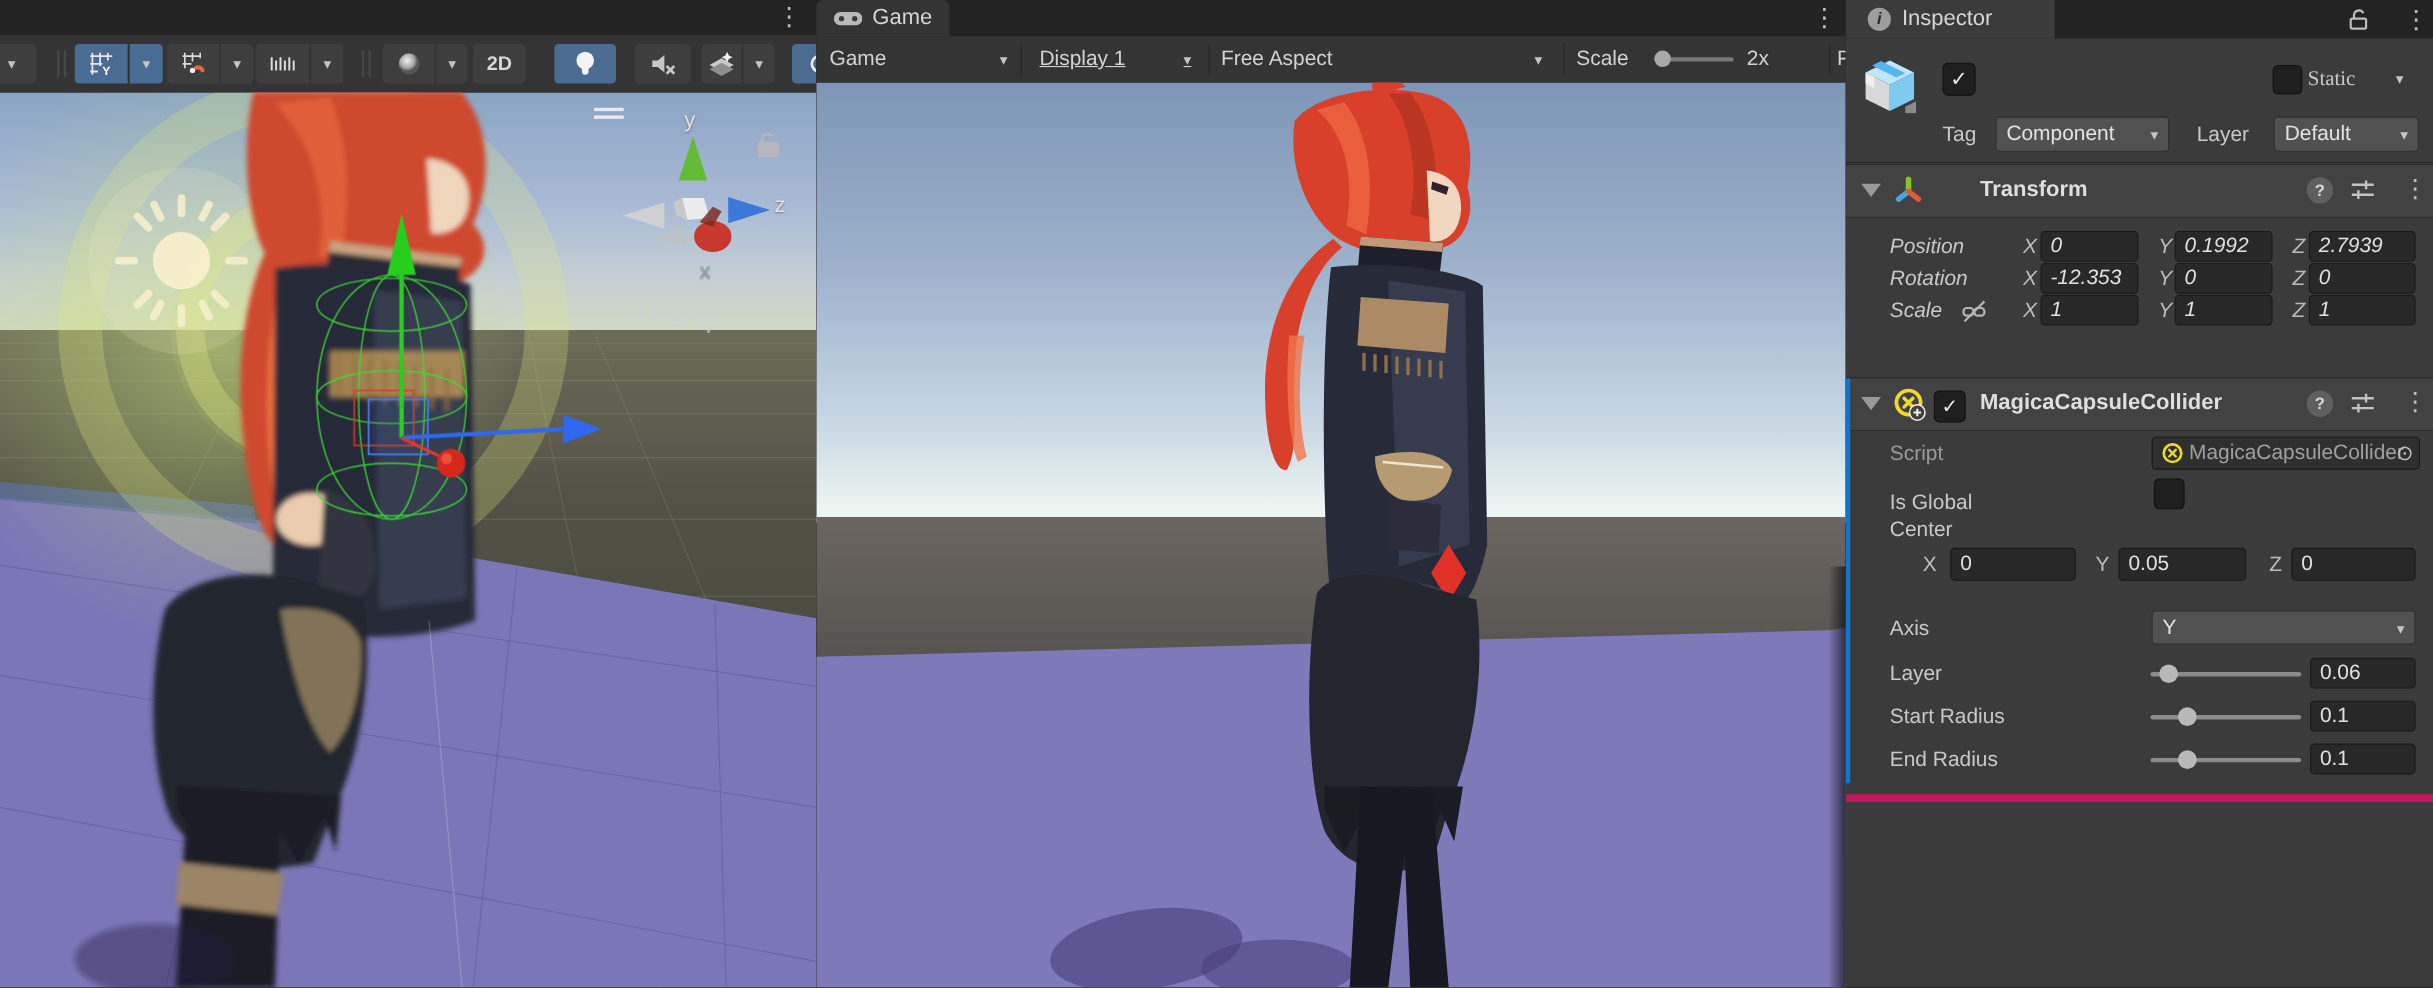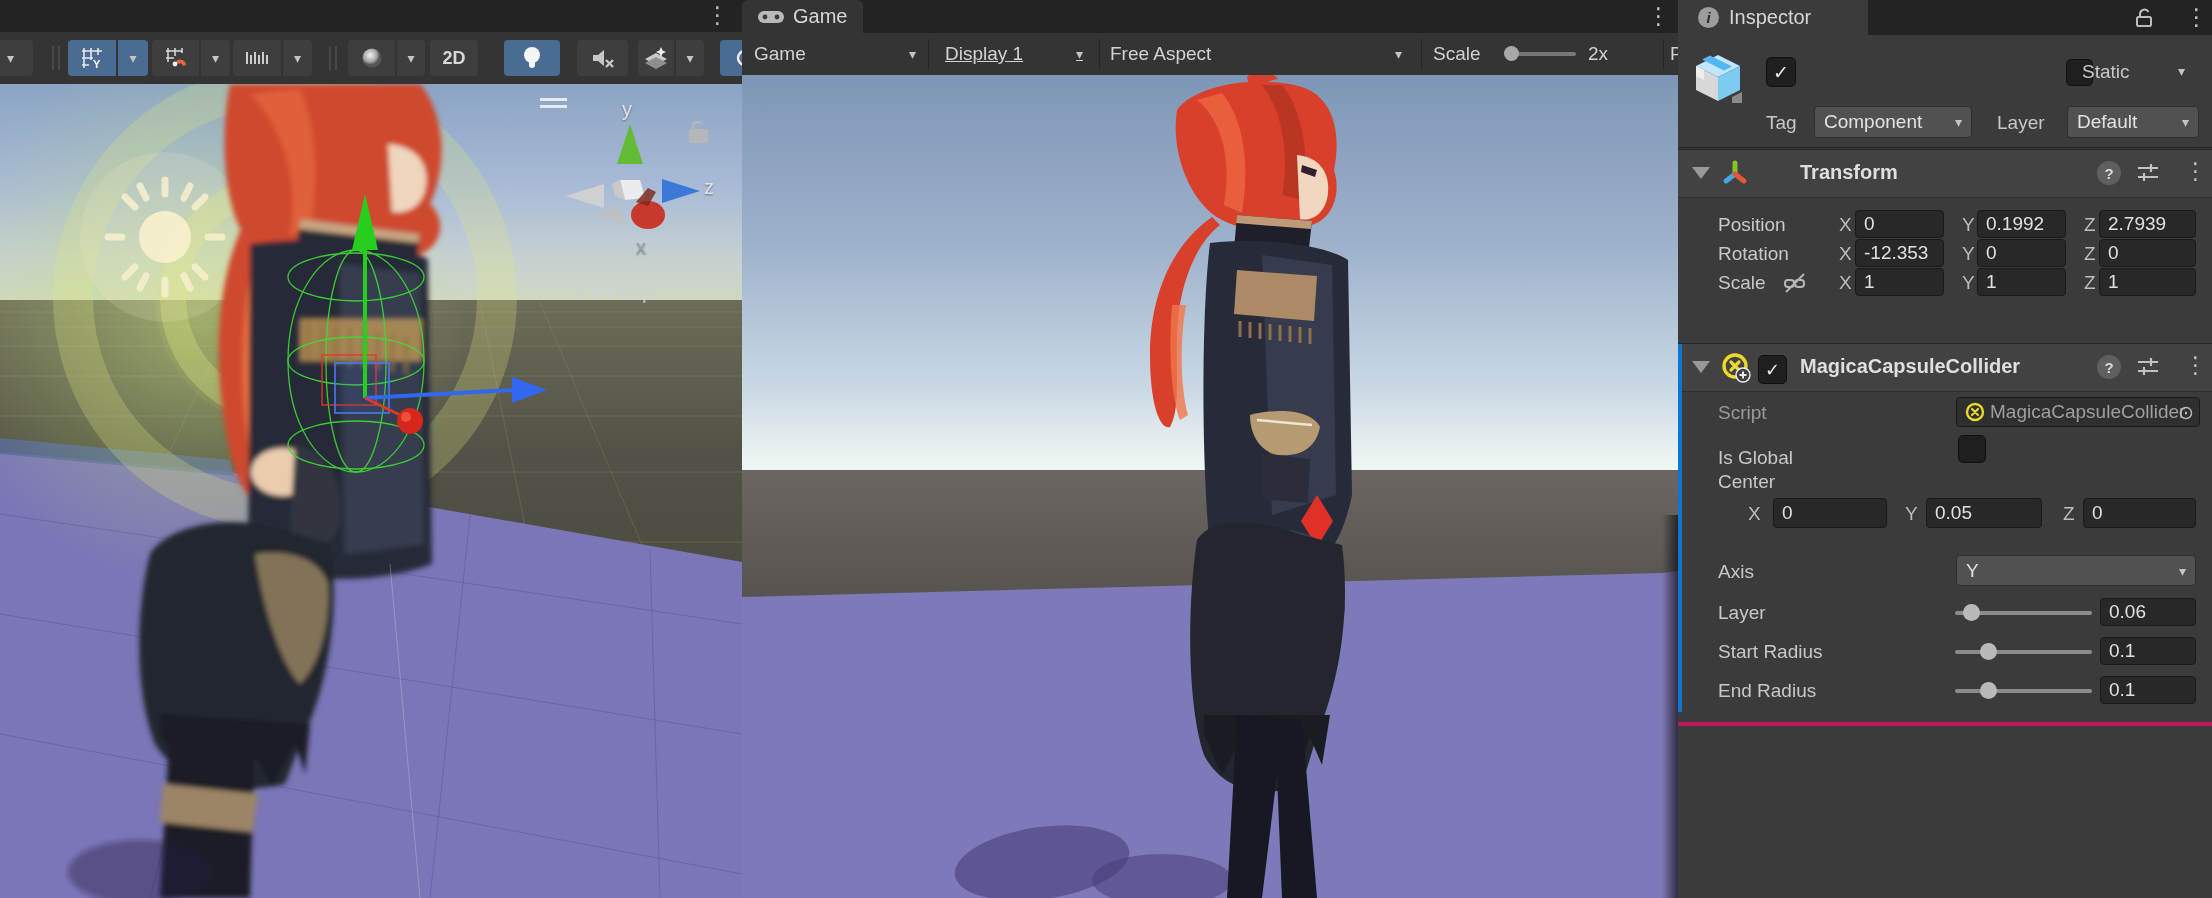--- a/index.html
+++ b/index.html
@@ -451,21 +451,21 @@
         <polygon points="8,6.5 30,17.5 38,13.5 16,2.5" fill="#55b6ef"></polygon>
         <polygon points="2,13 24,24 24,48 2,37" fill="#d8d8d8"></polygon>
         <polygon points="46,13 24,24 24,48 46,37" fill="#7ecbf2"></polygon>
         <polygon points="2,13 10,17 10,27 2,23" fill="#efefef"></polygon>
         <polygon points="38,44 48,39 48,50 38,50" fill="#8a8a8a"></polygon>
       </svg>
       <div class="cb" style="left:88px;top:22px;width:28px;height:28px;font-size:19px;">
         <span>✓</span>
       </div>
       <div class="cb" style="left:388px;top:24px;width:25px;height:25px;"></div>
-      <span class="rlabel" style="left:404px;top:26px;">Static</span>
+      <span class="rlabel" style="left:420px;top:26px;font-family:Liberation Serif, serif;">Static</span>
       <span class="ddglyph abs" style="left:500px;top:29px;">▾</span>
       <span class="rlabel" style="left:88px;top:77px;">Tag</span>
       <div class="drop" style="left:136px;top:71px;width:158px;height:32px;">
         <span>Component</span>
         <span class="ddglyph">▾</span>
       </div>
       <span class="rlabel" style="left:319px;top:77px;">Layer</span>
       <div class="drop" style="left:389px;top:71px;width:132px;height:32px;">
         <span>Default</span>
         <span class="ddglyph">▾</span>
@@ -486,21 +486,21 @@
         <span>?</span>
       </div>
       <svg class="abs" style="left:458px;top:13px;" width="24" height="20" viewBox="0 0 24 20">
         <g stroke="#c2c2c2" stroke-width="2.2">
             <path d="M2 5 h20 M2 14 h20"></path>
             <path d="M15 1 v8 M8 10 v8"></path>
           </g>
       </svg>
       <span class="kebab abs" style="left:506px;top:10px;">⋮</span>
     </div>
-    <div class="abs" style="left:0;top:197px;width:534px;height:146px;">
+    <div class="abs" style="left:0;top:197px;width:534px;height:146px;font-style:italic;">
 
       <span class="rlabel" style="left:40px;top:17px;">Position</span>
       <span class="axl" style="left:161px;top:17px;">X</span>
       <div class="field" style="left:177px;top:13px;width:89px;height:28px;">
           <span>0</span>
         </div>
       <span class="axl" style="left:284px;top:17px;">Y</span>
       <div class="field" style="left:299px;top:13px;width:89px;height:28px;">
           <span>0.1992</span>
         </div>
@@ -562,21 +562,21 @@
         <span>?</span>
       </div>
       <svg class="abs" style="left:458px;top:13px;" width="24" height="20" viewBox="0 0 24 20">
         <g stroke="#c2c2c2" stroke-width="2.2">
             <path d="M2 5 h20 M2 14 h20"></path>
             <path d="M15 1 v8 M8 10 v8"></path>
           </g>
       </svg>
       <span class="kebab abs" style="left:506px;top:10px;">⋮</span>
     </div>
-    <div class="abs" style="left:0;top:391px;width:534px;height:331px;border-bottom:4px solid #be185d;">
+    <div class="abs" style="left:0;top:391px;width:534px;height:331px;border-bottom:7px solid #be185d;">
 
       <span class="rlabel" style="left:40px;top:11px;color:#9a9a9a;">Script</span>
       <div class="field" style="left:278px;top:6px;width:244px;height:30px;background:#2f2f2f;color:#9f9f9f;padding-right:26px;">
         <svg width="20" height="20" viewBox="0 0 20 20" style="flex:none;margin-right:5px;">
           <circle cx="10" cy="10" r="8" fill="none" stroke="#ecd92a" stroke-width="2.4"></circle>
           <path d="M7 7 l6 6 M13 7 l-6 6" stroke="#ecd92a" stroke-width="2.2" stroke-linecap="round"></path>
         </svg>
         <span>MagicaCapsuleCollider</span>
         <span class="abs" style="right:5px;color:#bdbdbd;font-size:19px;">⊙</span>
       </div>

